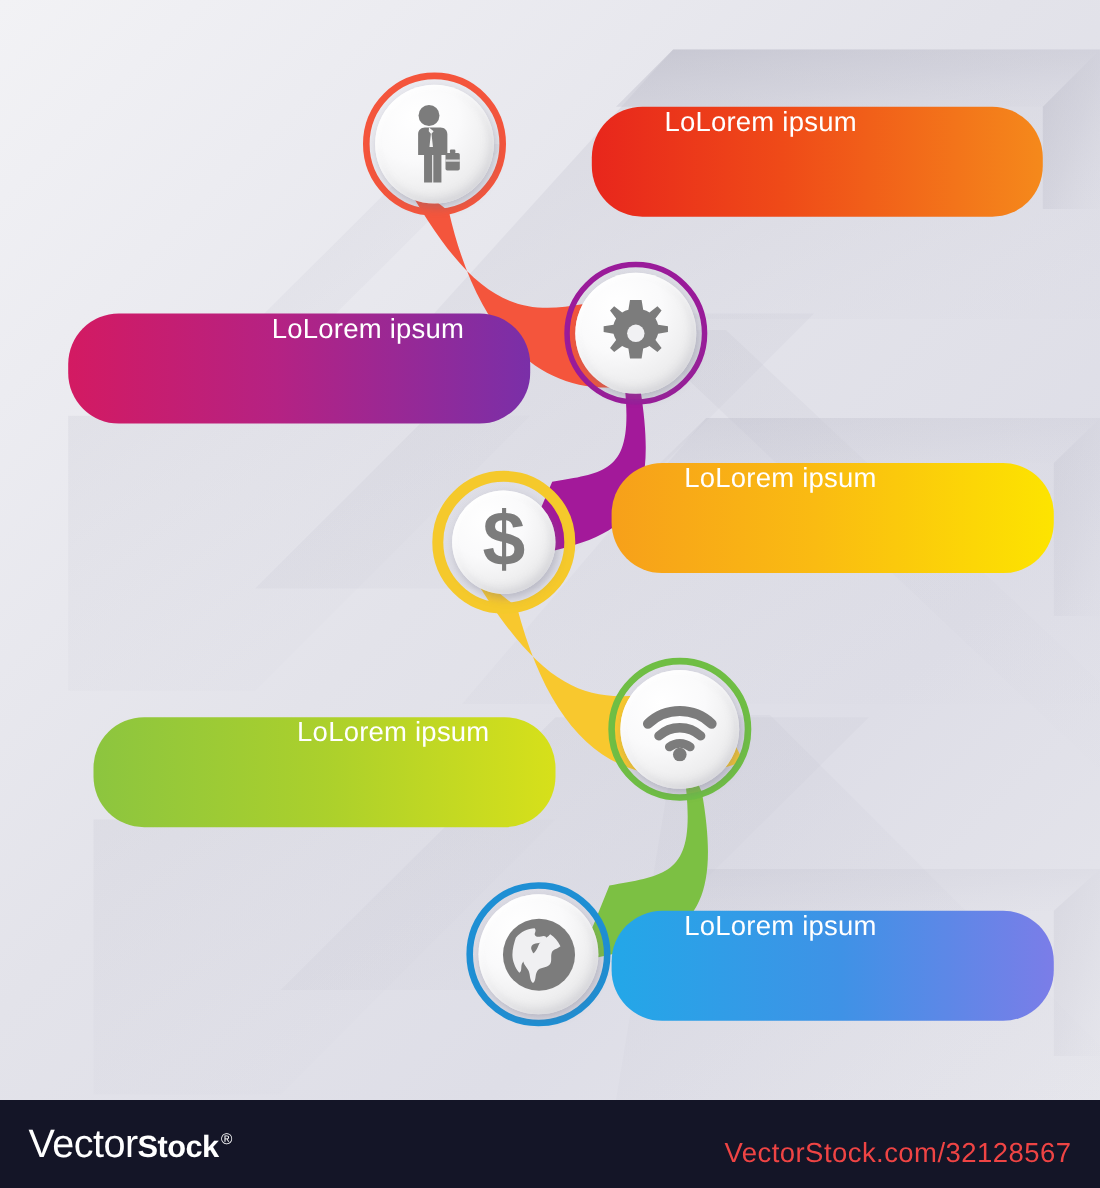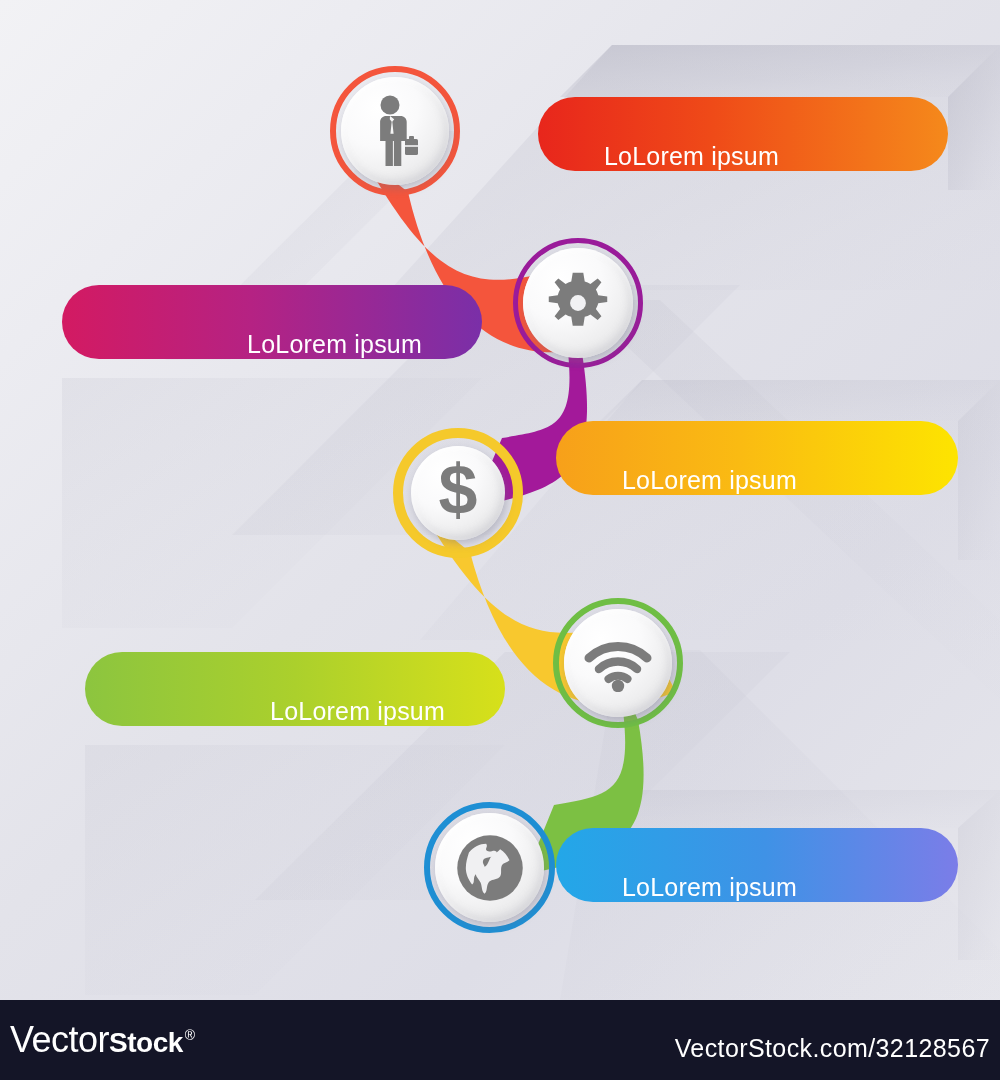--- a/index.html
+++ b/index.html
@@ -15,24 +15,24 @@
     position:absolute; left:0; top:0; width:1000px; height:1000px;
     overflow:hidden;
     background:
       linear-gradient(135deg, #f2f2f5 0%, #ececf1 18%, #e3e3ea 46%, #dedee7 72%, #e6e6ec 100%);
   }
   #bg-shadows, #art { position:absolute; left:0; top:0; width:1000px; height:1000px; }
 
   
   .pill {
     position:absolute;
-    height:74px;
+    height:100px;
     border-radius:46px;
     display:flex;
-    align-items:flex-end;
+    align-items:flex-start;
     color:#ffffff;
     font-size:25px;
     letter-spacing:.2px;
     white-space:nowrap;
   }
   .pill.right { justify-content:flex-start; padding-left:66px; }
   .pill.left  { justify-content:flex-end;  padding-right:60px; }
 
   .pill-1 { left:538px; top:97px;  width:410px;
             background:linear-gradient(90deg,#e8261c 0%,#ef4a18 42%,#f5891b 100%); }
@@ -90,27 +90,27 @@
   .n-gear   .disc { inset:10px; }
   .n-dollar .disc { inset:18px; }
   .n-wifi   .disc { inset:11px; }
   .n-globe  .disc { inset:11px; }
 
   
   #footer {
     position:absolute; left:0; top:1000px; width:1000px; height:80px;
     background:#141527;
     display:flex; align-items:center; justify-content:space-between;
-    padding:0 10px;
+    padding:0 26px;
   }
   #brand { display:flex; align-items:baseline; color:#fff; }
   .brand-light { font-size:36px; font-weight:300; letter-spacing:-.5px; }
   .brand-bold  { font-size:28px; font-weight:700; letter-spacing:-.5px; }
   .brand-reg   { font-size:14px; vertical-align:super; margin-left:2px; position:relative; top:-12px; }
-  #url { color:#ffffff; font-size:25px; letter-spacing:.4px;margin-top:16px; }
+  #url { color:#ef4444; font-size:25px; letter-spacing:.4px;margin-top:16px; }
 </style>
 </head>
 <body>
 
 <div id="stage">
 
   <svg id="bg-shadows" viewBox="0 0 1000 1000">
     <defs>
       <linearGradient id="shGrad" x1="0" y1="0" x2="1" y2="1">
         <stop offset="0%" stop-color="#b9b9c6" stop-opacity=".60"></stop>

